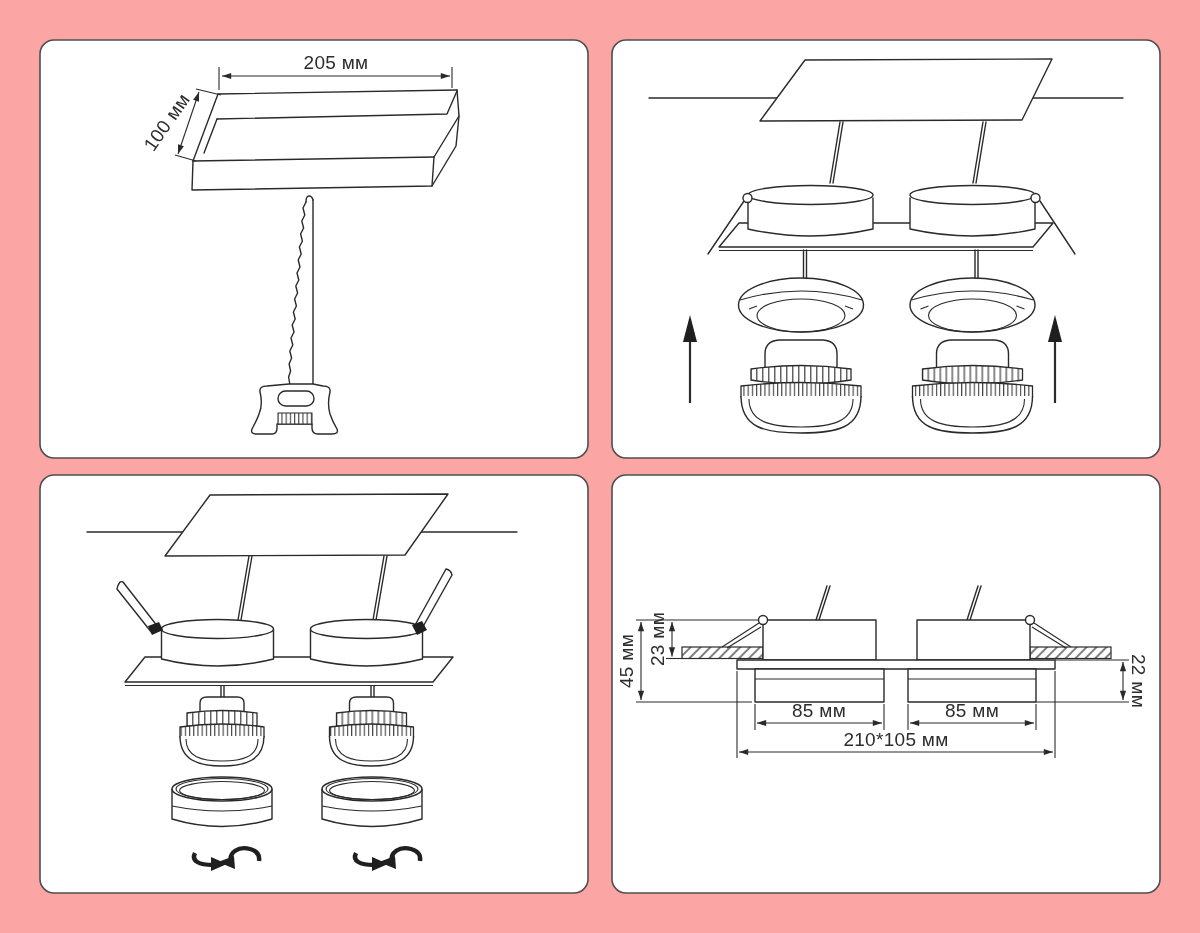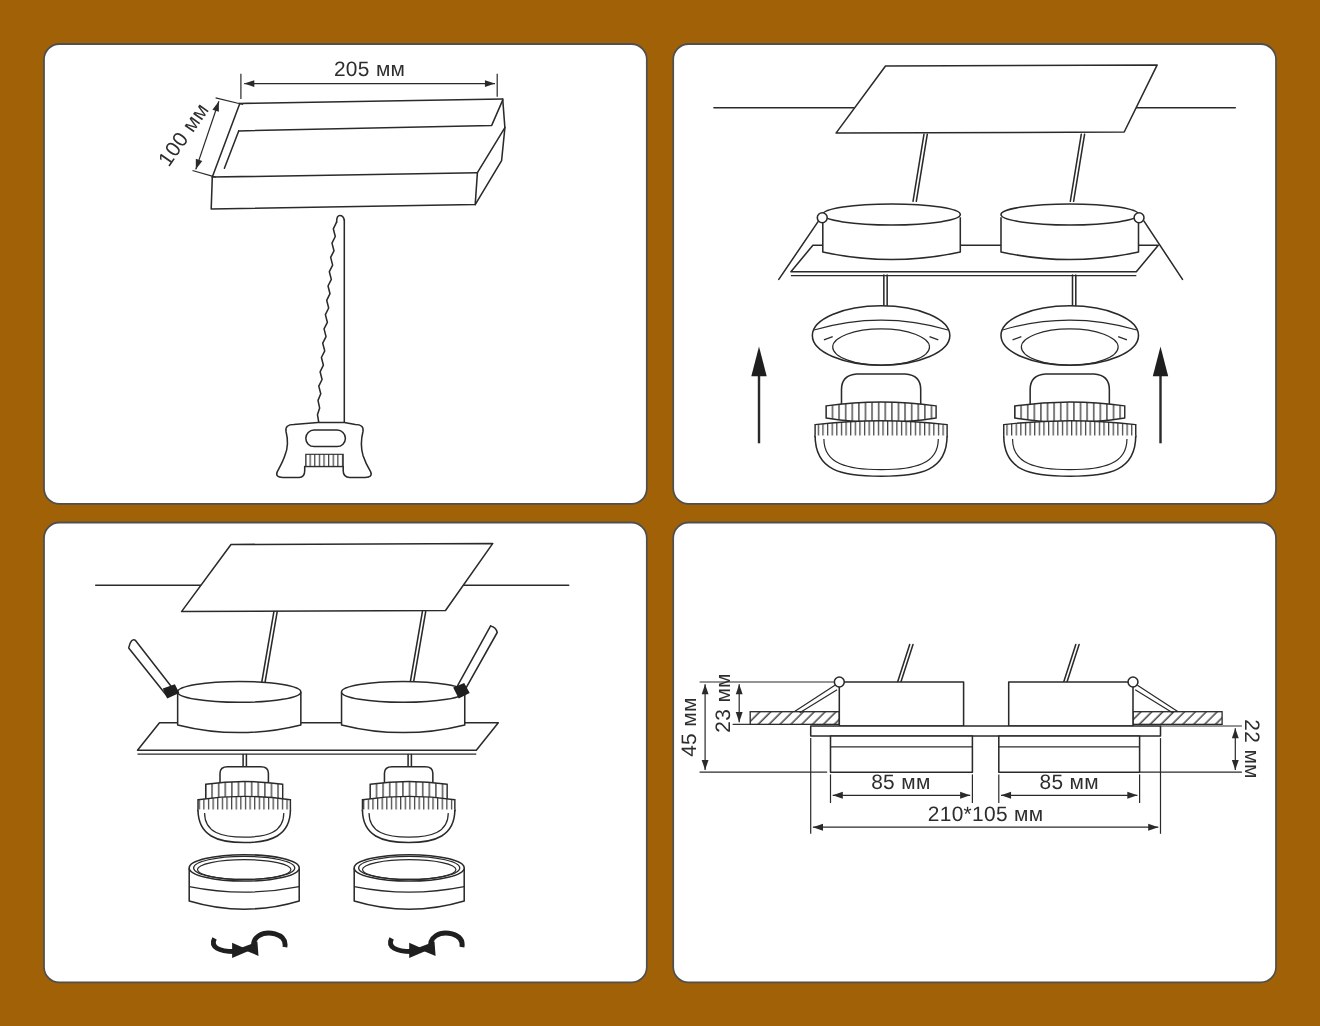--- a/index.html
+++ b/index.html
@@ -1,16 +1,16 @@
 <!DOCTYPE html>
 <html><head>
 <meta charset="utf-8">
 <style>
   html,body{margin:0;padding:0;background:#ffffff;}
-  .stage{width:1200px;height:933px;position:relative;background:#a16207;}
+  .stage{width:1200px;height:933px;position:relative;background:#fca5a5;}
   svg{display:block;}
   .panel{fill:#ffffff;stroke:#4f4f4f;stroke-width:1.6;}
   .ln{stroke:#2a2a2a;stroke-width:1.4;fill:none;stroke-linecap:round;stroke-linejoin:round;}
   .lnf{stroke:#2a2a2a;stroke-width:1.4;fill:#ffffff;stroke-linejoin:round;}
   .thin{stroke:#2a2a2a;stroke-width:1.1;fill:none;}
   .dim{stroke:#2a2a2a;stroke-width:1.1;fill:none;}
   .blk{fill:#1f1f1f;stroke:none;}
   .txt{font-family:"Liberation Sans",sans-serif;font-size:19px;fill:#2d2d2d;letter-spacing:.3px;}
 </style>
 </head>

